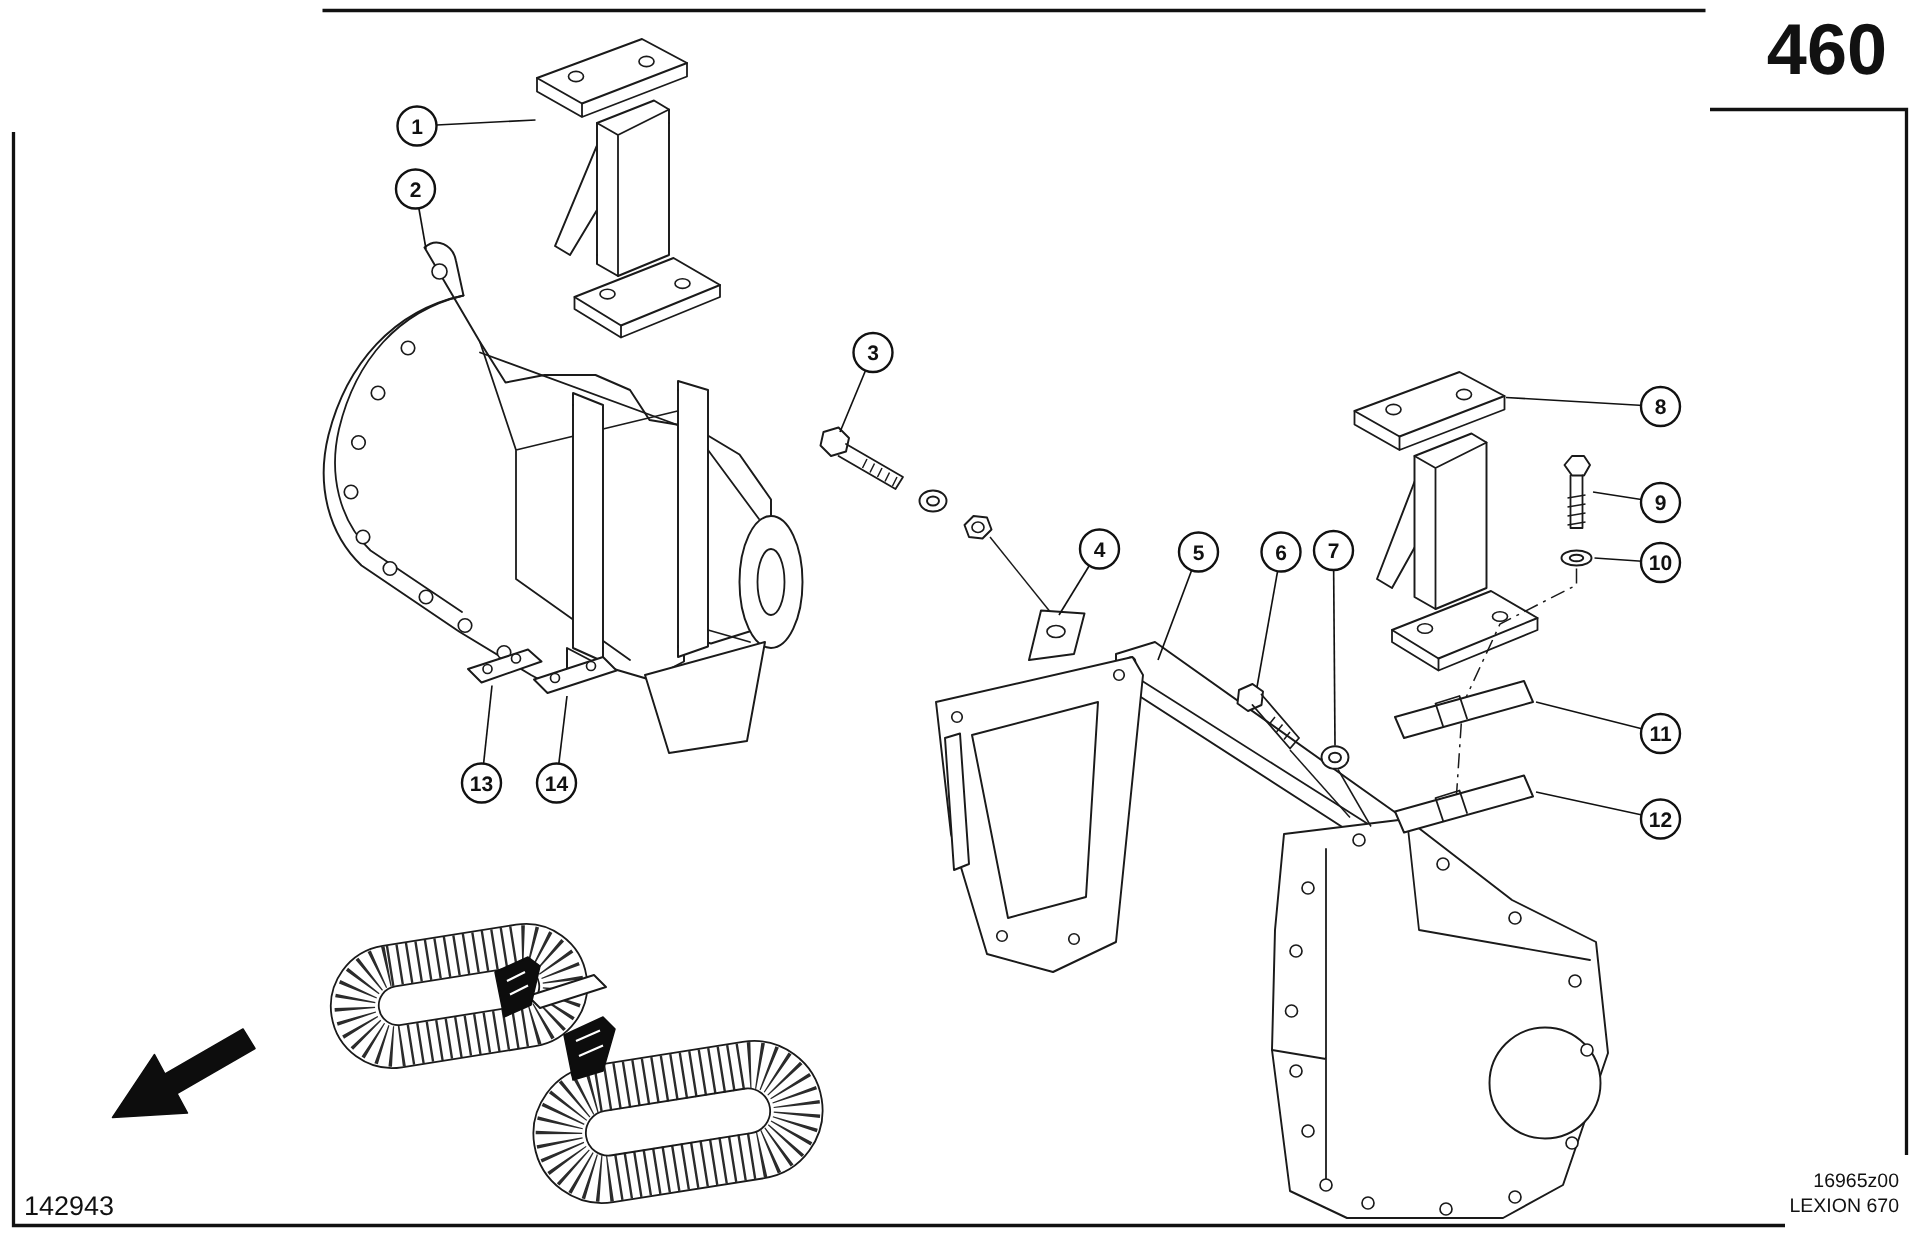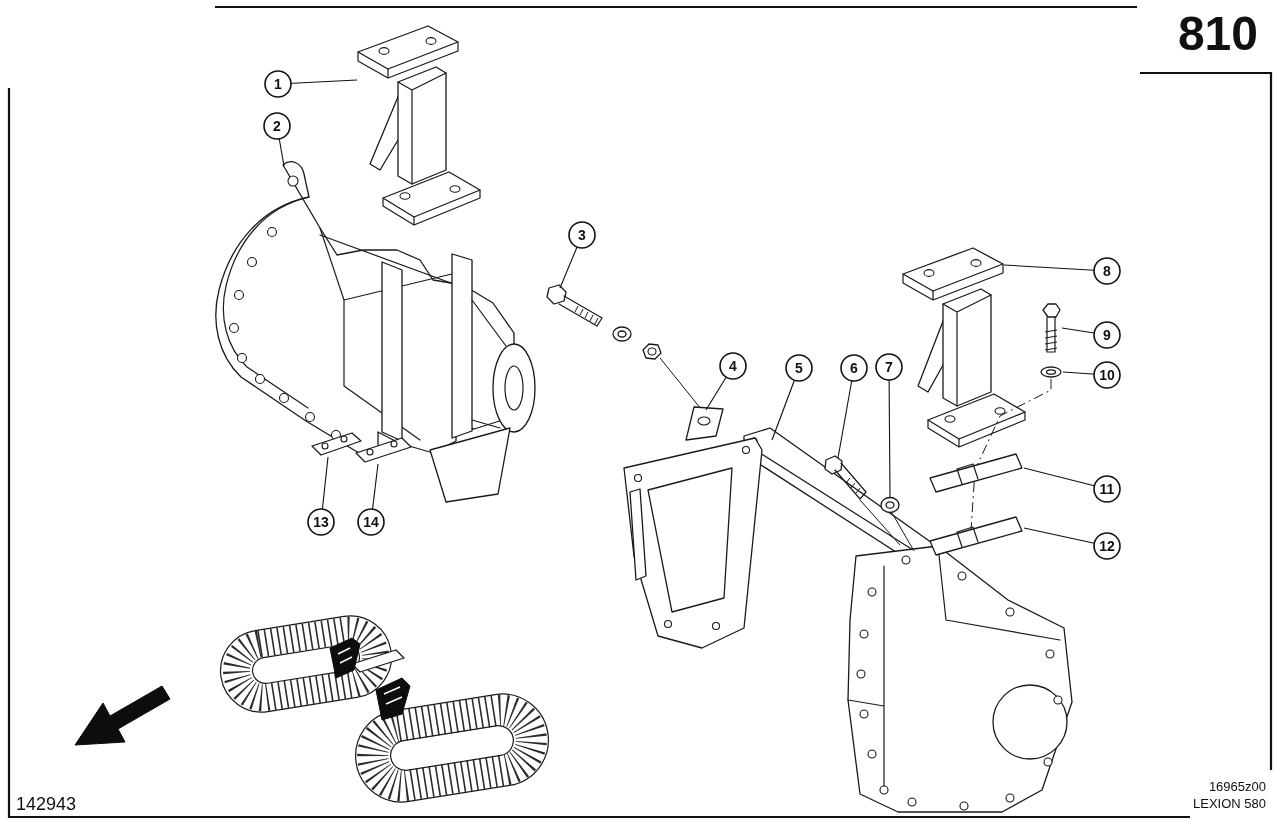--- a/index.html
+++ b/index.html
@@ -277,19 +277,19 @@
           <text x="321" y="527" class="callout-text">13</text>
         </g>
         <line x1="371" y1="522" x2="378" y2="464" class="leader"></line>
         <g>
           <circle cx="371" cy="522" r="13" class="callout-circle"></circle>
           <text x="371" y="527" class="callout-text">14</text>
         </g>
       </g>
   </svg>
 
-  <div class="page-number">810</div>
+  <div class="page-number">460</div>
   <div class="code-left">142943</div>
   <div class="code-right">
     <div>16965z00</div>
-    <div>LEXION 580</div>
+    <div>LEXION 670</div>
   </div>
 </div>
 
 </body></html>

